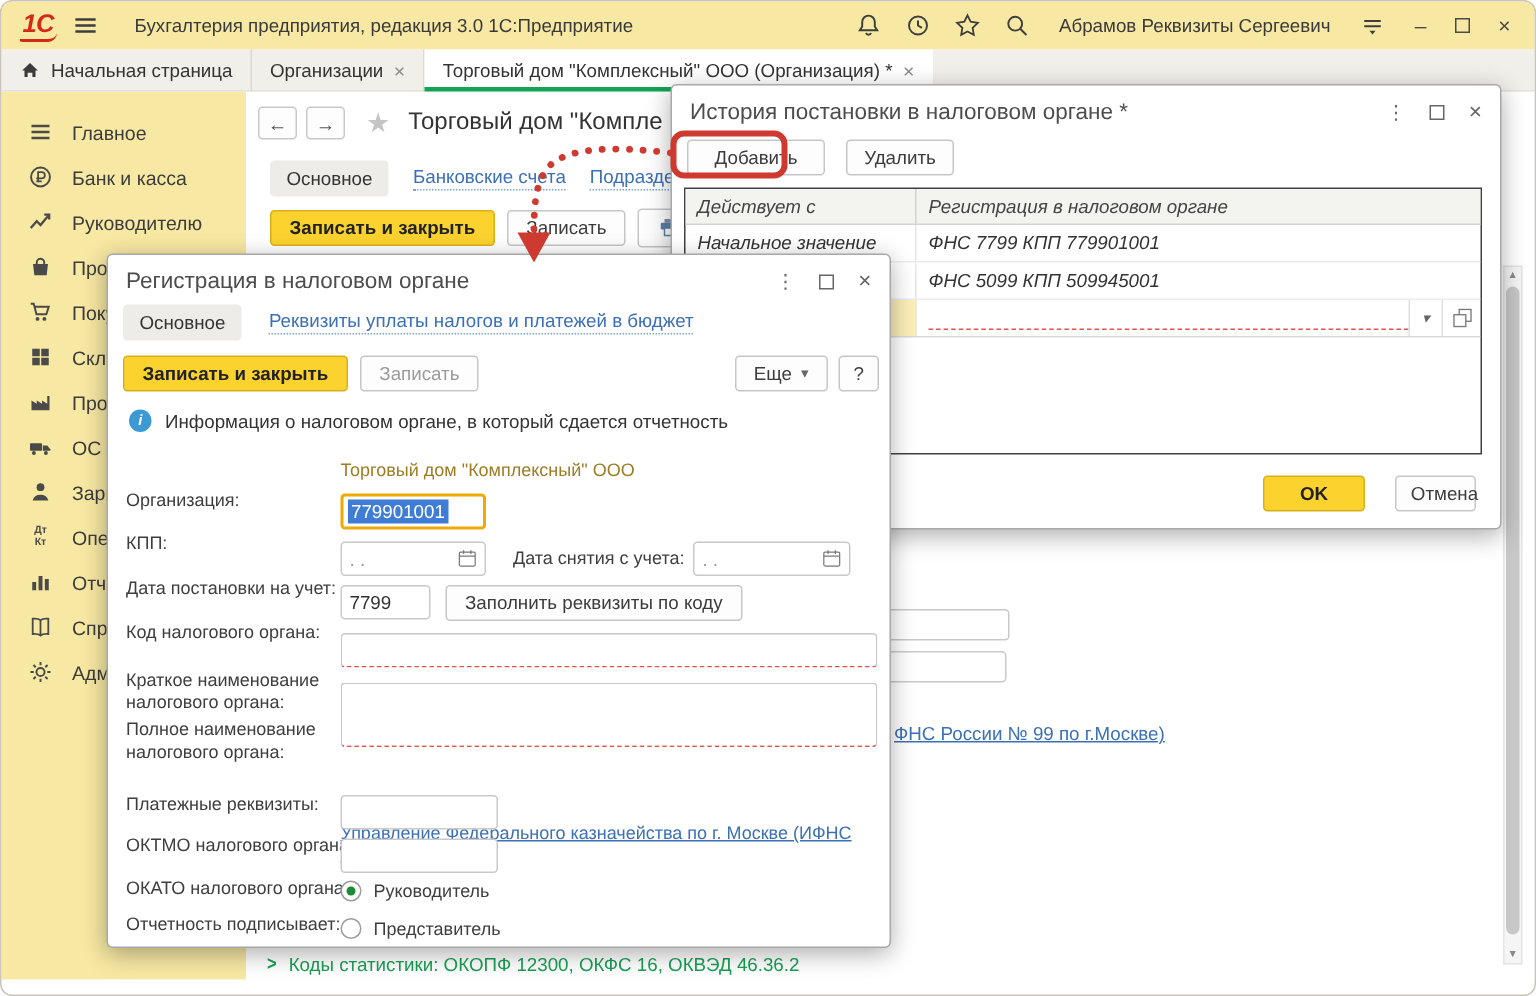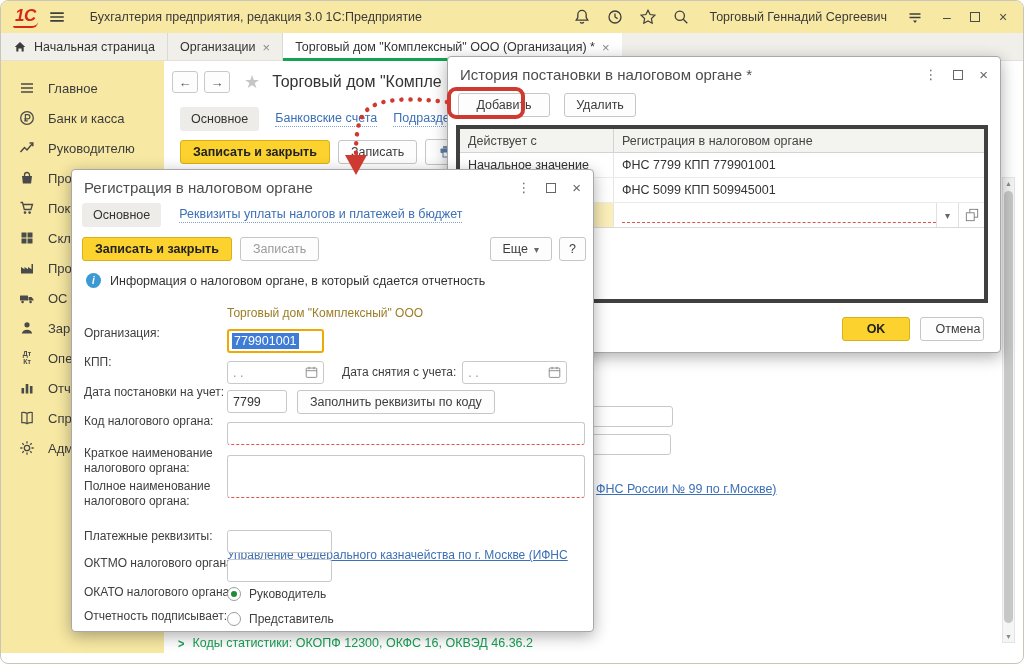--- a/index.html
+++ b/index.html
@@ -49,34 +49,34 @@
   .vscroll .arr { position:absolute; left:0; right:0; text-align:center; font-size:7px; color:#8a8a8a; }
   .vscroll .thumb { position:absolute; left:1px; right:1px; top:13px; height:432px; background:#c7c7c7; border-radius:6px; }
 
   
   .dialog { position:absolute; background:#fff; border:1px solid #a8a8a8; border-radius:4px; box-shadow:0 4px 16px rgba(0,0,0,.32); }
   .d-title { position:absolute; left:12px; top:9px; font-size:15px; color:#4d4d4d; white-space:nowrap; }
   .d-controls { position:absolute; top:10px; right:12px; display:flex; align-items:center; gap:16px; color:#666; }
   .d-controls .glyph { font-size:13px; line-height:1; }
   .dlg-history { left:446px; top:55px; width:554px; height:297px; z-index:10; }
   .dlg-toolbar { position:absolute; left:10px; top:36px; display:flex; gap:14px; }
-  .grid-table { position:absolute; left:8px; top:68px; right:12px; height:178px; border:4px solid #404040; font-size:12.5px; color:#333; overflow:hidden; }
+  .grid-table { position:absolute; left:8px; top:68px; right:12px; height:178px; border:1px solid #404040; font-size:12.5px; color:#333; overflow:hidden;font-style:italic; }
   .trow { display:flex; height:25px; align-items:center; border-bottom:1px solid #ececec; }
   .trow.thead { height:24px; background:#f3f3f0; border-bottom:1px solid #d3d3d3; color:#444; }
   .cell { padding:0 8px; overflow:hidden; white-space:nowrap; }
   .c1 { width:154px; flex:0 0 154px; align-self:stretch; display:flex; align-items:center; border-right:1px solid #e5e5e5; }
   .thead .c1 { border-right:1px solid #d3d3d3; }
   .c2 { flex:1; align-self:stretch; display:flex; align-items:center; }
   .trow.edit .c1 { background:#fbeeb8; }
   .trow.edit { border-bottom:1px solid #d9d9d9; }
   .efield { flex:1; align-self:stretch; border-bottom:1px dashed #e0524a; margin:3px 0 4px 0; }
   .combo-btn { width:22px; text-align:center; color:#666; font-size:10px; border-left:1px solid #e0e0e0; align-self:stretch; display:flex; align-items:center; justify-content:center; }
   .choose-btn { width:26px; align-self:stretch; display:flex; align-items:center; justify-content:center; border-left:1px solid #e0e0e0; }
   .dlg-footer-ok { position:absolute; right:90px; bottom:11px; width:68px; justify-content:center; }
-  .dlg-footer-cancel { position:absolute; right:16px; bottom:11px; width:64px; justify-content:center;padding-left:24px; }
+  .dlg-footer-cancel { position:absolute; right:16px; bottom:11px; width:54px; justify-content:center;padding-left:24px; }
 
   .dlg-reg { left:70px; top:168px; width:523px; height:463px; z-index:20; }
   .reg-tabs { position:absolute; left:10px; top:33px; display:flex; align-items:center; gap:18px; font-size:12.5px; }
   .reg-buttons { position:absolute; left:10px; top:67px; display:flex; gap:8px; }
   .btn-more { position:absolute; right:41px; top:67px; }
   .btn-help { position:absolute; right:7px; top:67px; width:27px; justify-content:center; }
   .info-line { position:absolute; left:14px; top:103px; display:flex; align-items:center; gap:9px; font-size:12.5px; color:#333; }
   .info-ico { width:15px; height:15px; border-radius:50%; background:#3b99d4; color:#fff; font-size:10px; font-weight:bold; font-style:italic; display:flex; align-items:center; justify-content:center; }
   .frow { position:absolute; left:12px; right:8px; display:flex; align-items:flex-start; font-size:12px; color:#3e3e3e; }
   .flabel { width:143px; flex:0 0 143px; line-height:1.25; padding-top:4px;margin-top:20px; }
@@ -128,21 +128,21 @@
         <svg width="18" height="18" viewBox="0 0 18 18">
             <path d="M9 2.2l2.1 4.3 4.8.7-3.5 3.3.8 4.7L9 13l-4.2 2.2.8-4.7-3.5-3.3 4.8-.7z" stroke="#3e3e3e" stroke-width="1.2" fill="none"></path>
           </svg>
       </span>
       <span class="icon-btn">
         <svg width="18" height="18" viewBox="0 0 18 18">
             <circle cx="7.8" cy="7.8" r="4.6" stroke="#3e3e3e" stroke-width="1.3" fill="none"></circle>
             <path d="M11.3 11.3l4 4" stroke="#3e3e3e" stroke-width="1.3"></path>
           </svg>
       </span>
-      <span class="user-name">Торговый Геннадий Сергеевич</span>
+      <span class="user-name">Абрамов Реквизиты Сергеевич</span>
       <span class="icon-btn">
         <svg width="18" height="18" viewBox="0 0 18 18">
             <path d="M3.5 6h11M3.5 9.5h11" stroke="#3e3e3e" stroke-width="1.3"></path>
             <path d="M7 12.5h4L9 15z" fill="#3e3e3e"></path>
           </svg>
       </span>
       <span class="winbtn">–</span>
       <span class="icon-btn">
           <span class="winbox"></span>
         </span>

